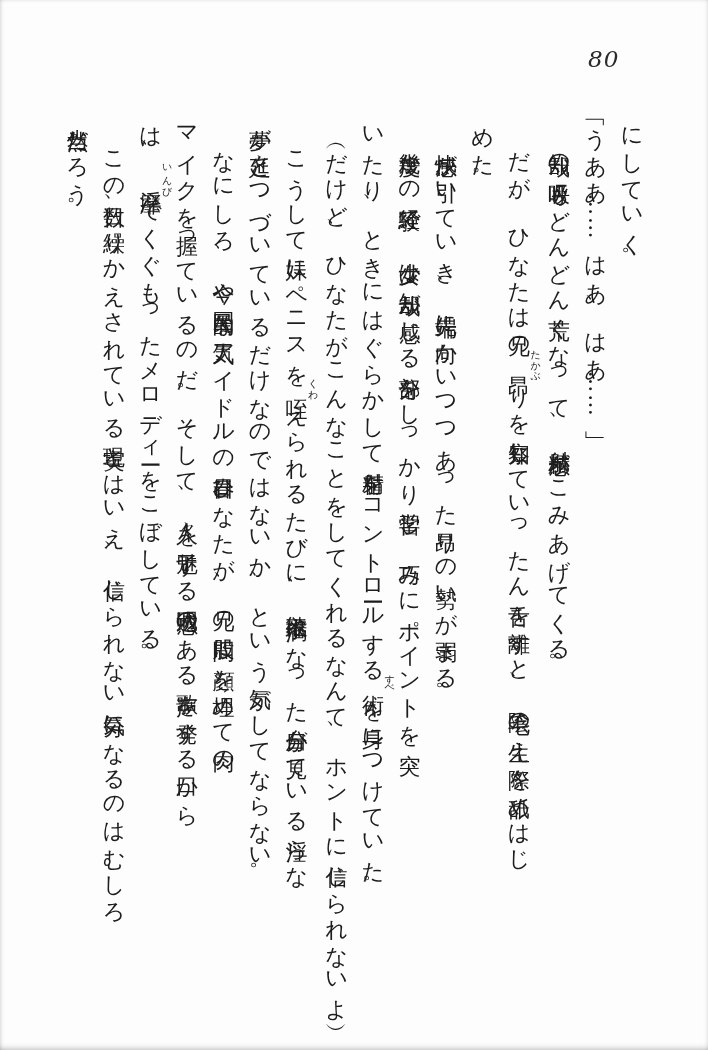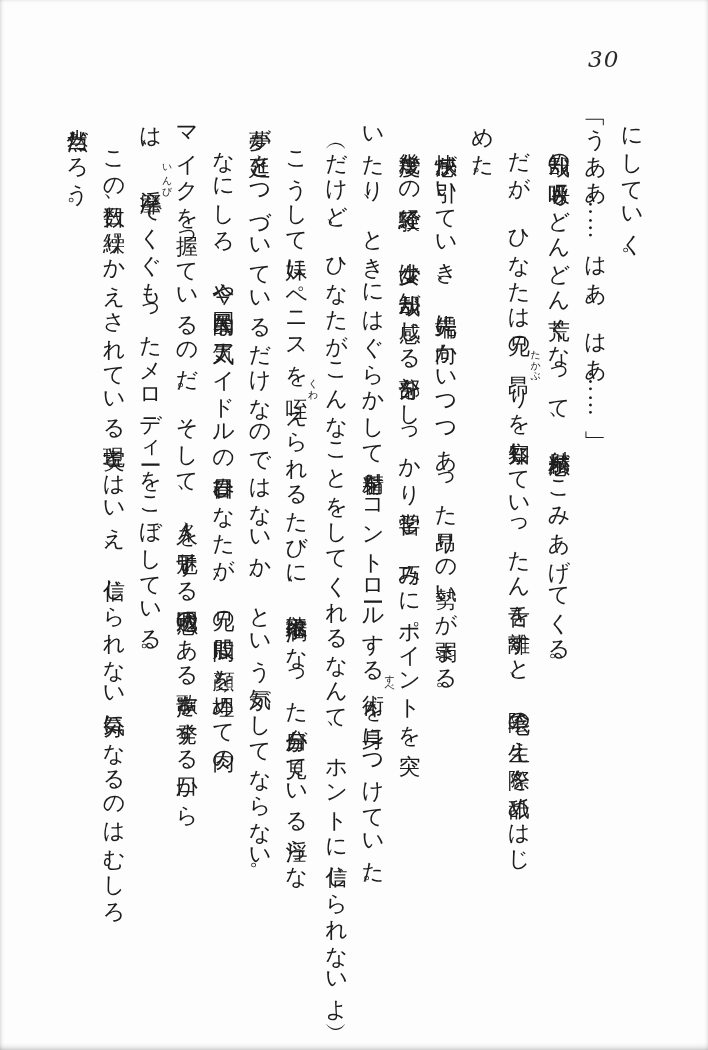--- a/index.html
+++ b/index.html
@@ -55,21 +55,21 @@
   ruby rt {
     font-size: 10px;
     letter-spacing: 0;
     color: var(--text-color, #1d1d1d);
   }
 </style>
 </head>
 <body>
 
 <div class="page">
-  <div class="page-number">30</div>
+  <div class="page-number">80</div>
   <div class="text-block">
       <p>にしていく。</p>
       <p>「うああ……はあ、はあ……」</p>
       <p class="indent">知哉の呼吸もどんどん荒くなって、射精感がこみあげてくる。</p>
       <p class="indent">だが、ひなたは兄の<ruby>昂<rt>たかぶ</rt></ruby>りを察知していったん舌を離すと、陰毛の生え際を舐めはじ<br>めた。</p>
       <p class="indent">快感が引いていき、先端に向かいつつあった昂りの勢いが弱まる。</p>
       <p class="indent">幾度かの経験で、少女は知哉が感じる部分をしっかり学習し、巧みにポイントを突<br>いたり、ときにはぐらかして射精をコントロールする<ruby>術<rt>すべ</rt></ruby>を身につけていた。</p>
       <p class="indent">（だけど、ひなたがこんなことをしてくれるなんて、ホントに信じられないよ）</p>
       <p class="indent">こうして妹にペニスを<ruby>咥<rt>くわ</rt></ruby>えられるたびに、欲求不満になった自分が見ている淫らな<br>夢が延々とつづいているだけなのではないか、という気がしてならない。</p>
       <p class="indent">なにしろ、今や国民的な人気アイドルの春日ひなたが、兄の股間に顔を埋めて肉の<br>マイクを握っているのだ。そして、人々を魅了する透明感のある歌声を発する口から<br>は、<ruby>淫靡<rt>いんび</rt></ruby>でくぐもったメロディーをこぼしている。</p>

